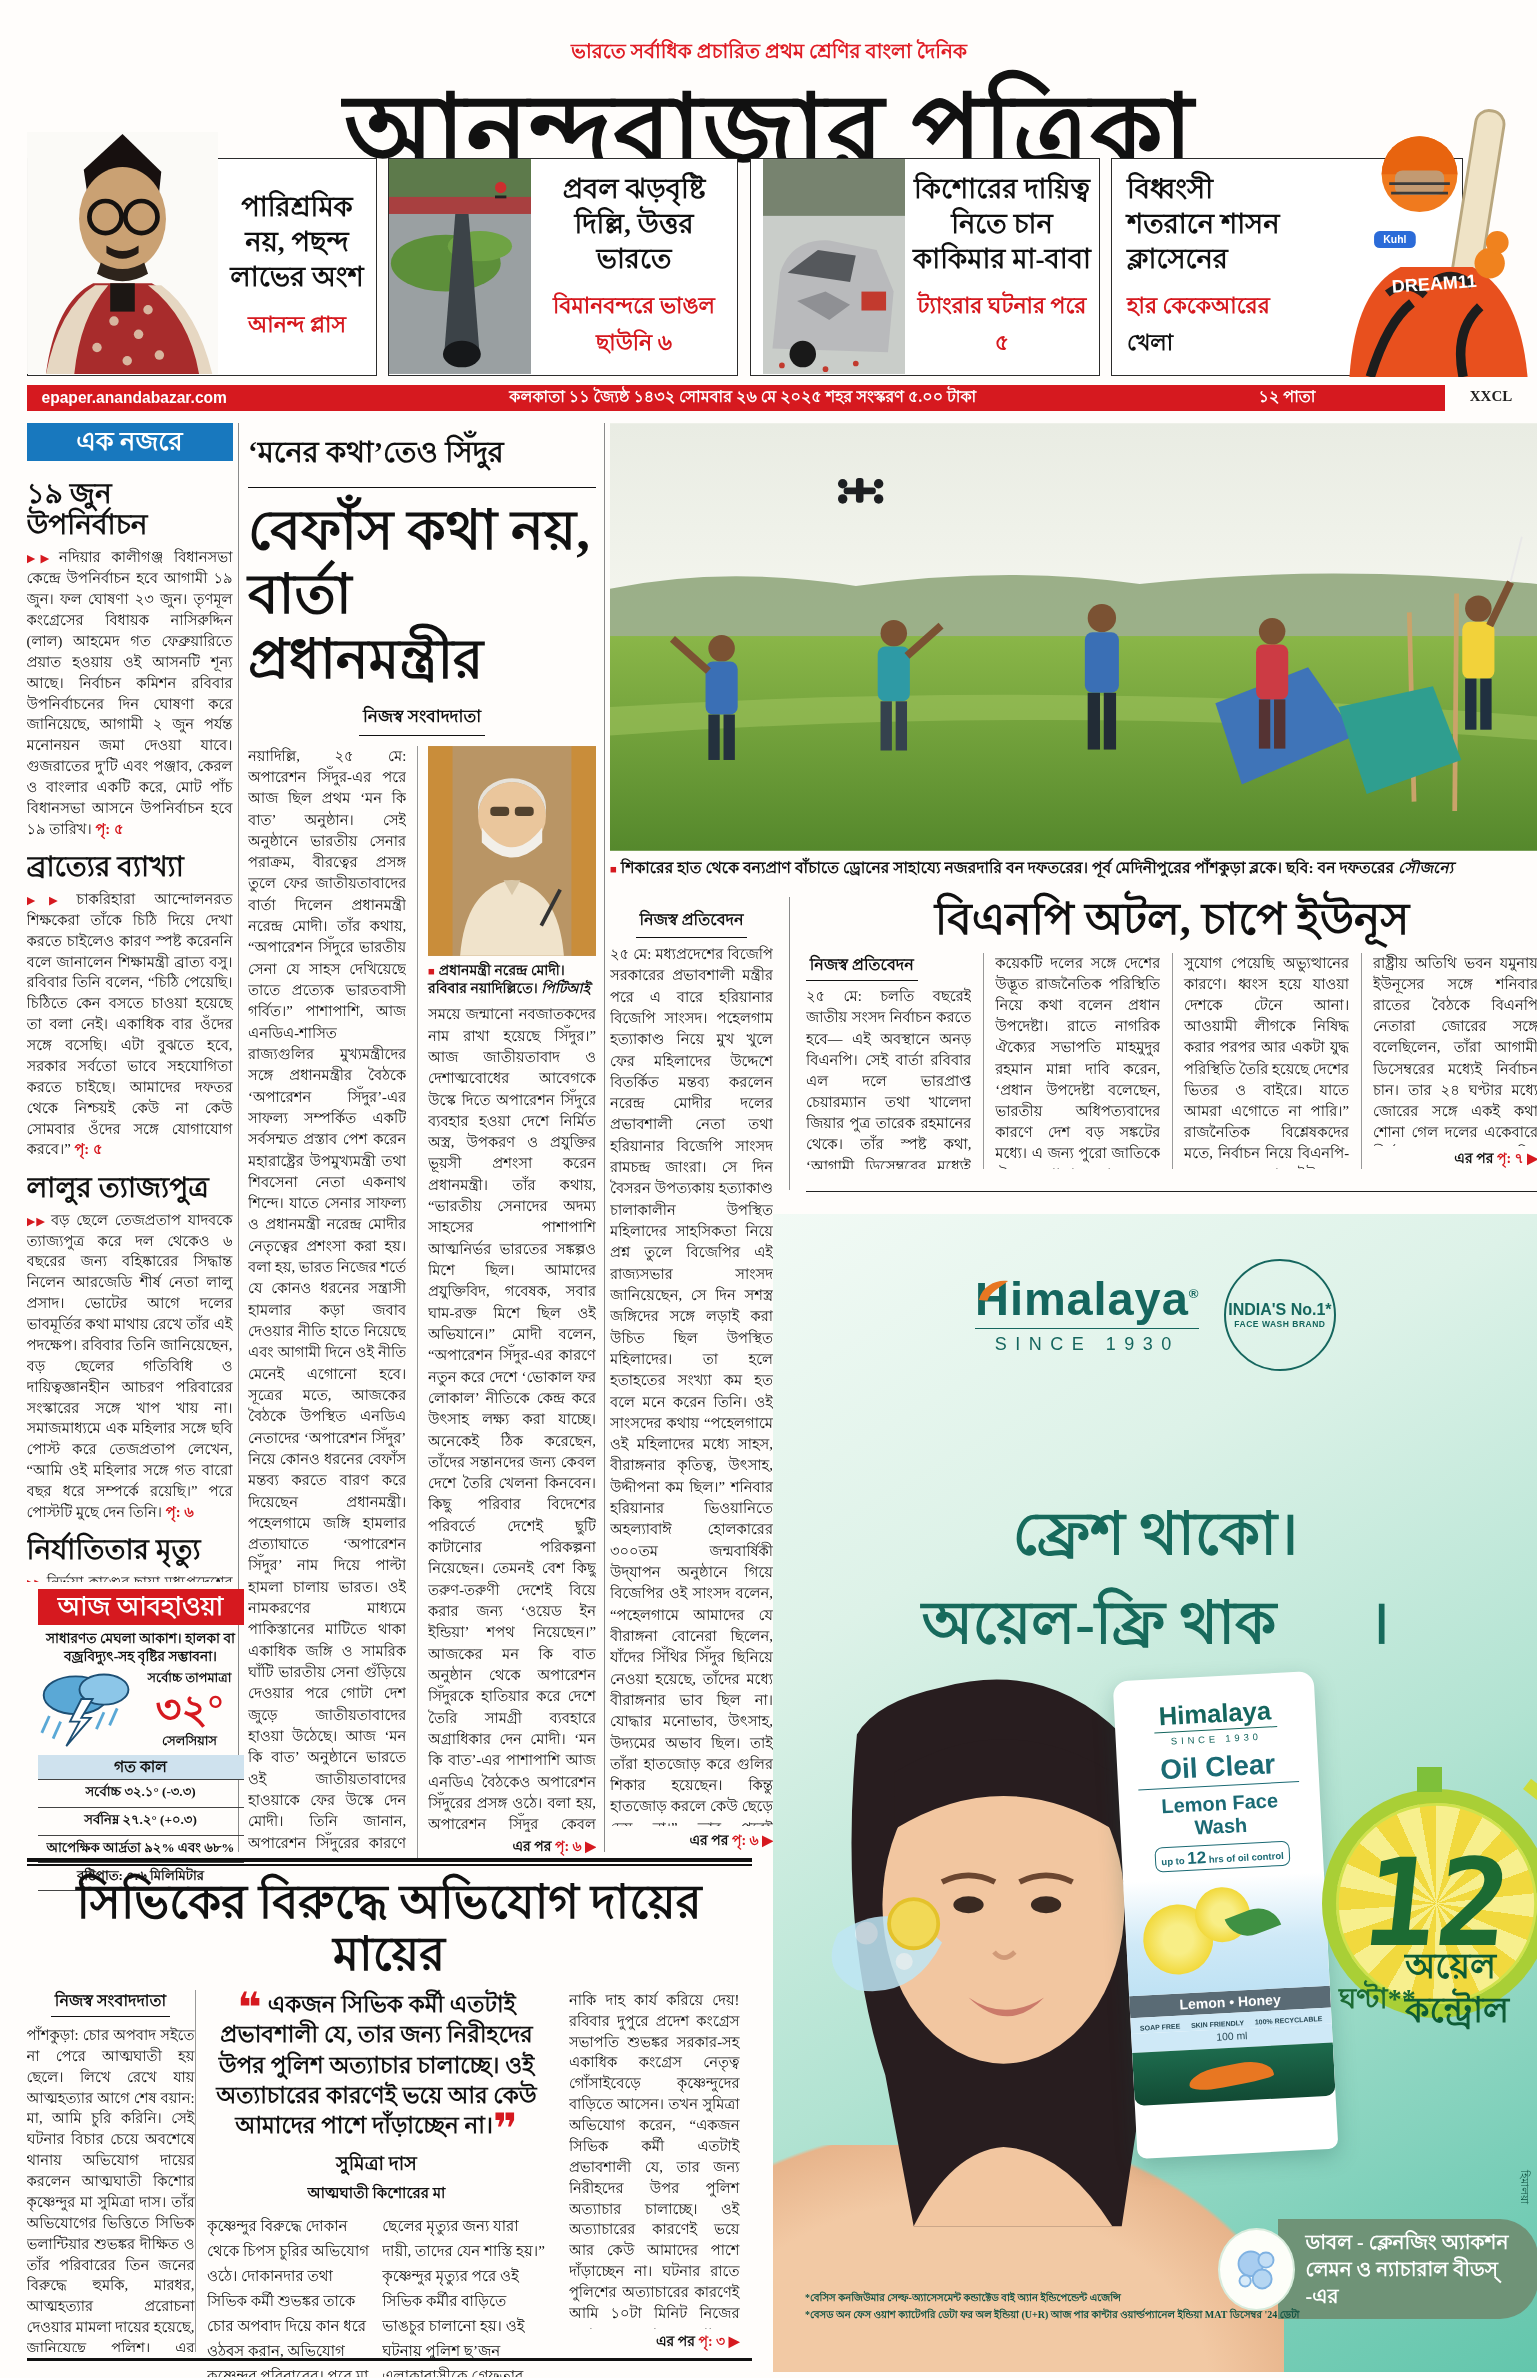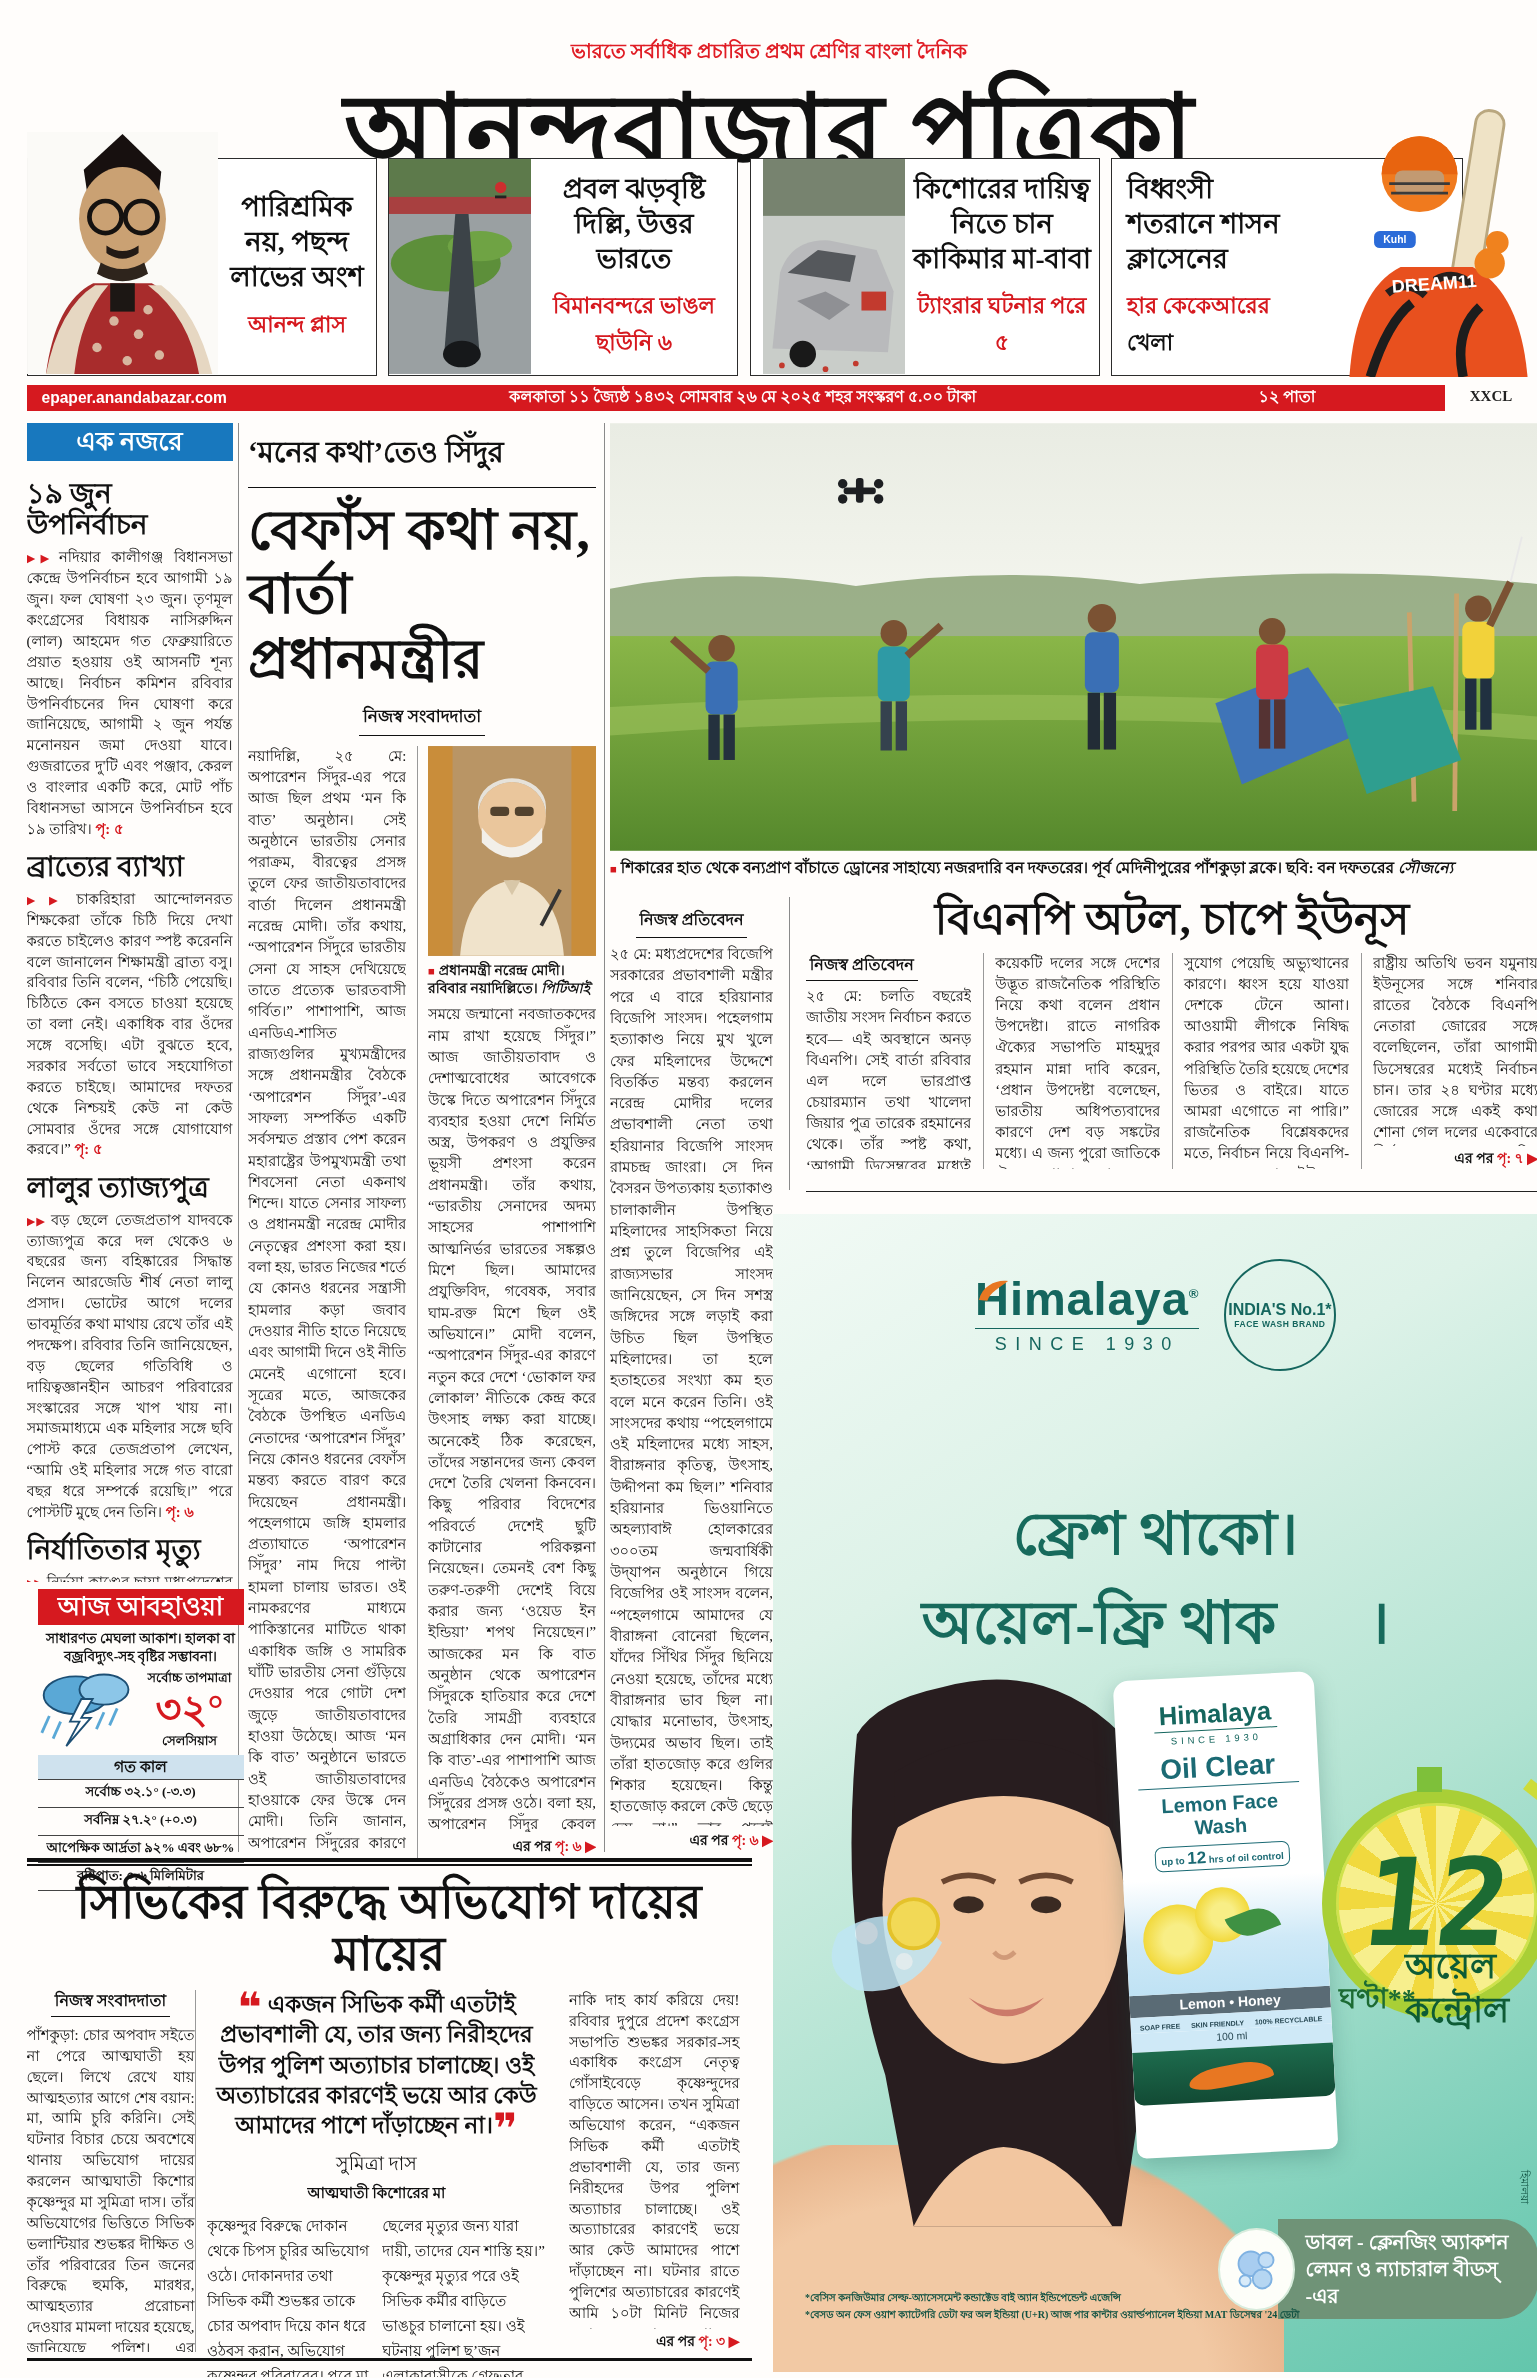--- a/index.html
+++ b/index.html
@@ -90,21 +90,21 @@
   .rule-thin{height:1.4px;background:#111;margin-top:2.4px;}
   .civic-h{font-size:47px;font-weight:bold;text-align:center;line-height:1.1;margin:11.4px 0 9.5px;}
   .civic-cols{display:flex;height:362px;}
   .ccol{width:168px;font-size:14.7px;line-height:1.42;text-align:justify;overflow:hidden;box-sizing:border-box;}
   .ccol+.ccol,.cmid{border-left:0.9px solid #999;}
   .cmid{width:363px;box-sizing:border-box;padding:0 11.4px;margin:0;}
   .ccol.right{padding-left:11.4px;width:182px;display:flex;flex-direction:column;}
   .ccol.right .flow{flex:1;overflow:hidden;}
   .pull{text-align:center;font-size:23px;font-weight:bold;line-height:1.32;}
   .q{color:#d6191f;font-size:42px;line-height:0;vertical-align:-9.5px;font-family:"DejaVu Sans",sans-serif;}
-  .pq-name{text-align:center;font-size:19px;font-weight:normal;margin-top:7.6px;}
+  .pq-name{text-align:center;font-size:19px;font-weight:bold;margin-top:7.6px;}
   .pq-role{text-align:center;font-size:15px;font-weight:bold;margin-bottom:7.6px;}
   .cmid-cols{display:flex;gap:11.4px;height:163px;overflow:hidden;}
   .cmid-cols div{flex:1;overflow:hidden;}
   
   .ad{left:773px;top:1214px;width:765px;height:1158px;overflow:hidden;
       background:linear-gradient(150deg,#f2faf5 0%,#ddf2e8 28%,#b2e3d2 58%,#7ccfb9 85%,#63c6ac 100%);
       font-family:"Liberation Sans",sans-serif;}
   .ad-logo-row{position:absolute;top:45px;left:0;right:0;display:flex;justify-content:center;align-items:center;gap:24.6px;}
   .ad-brand{color:#15665e;font-size:47px;font-weight:bold;letter-spacing:0.9px;line-height:1;position:relative;}
   .ad-brand sup{font-size:13.2px;}

